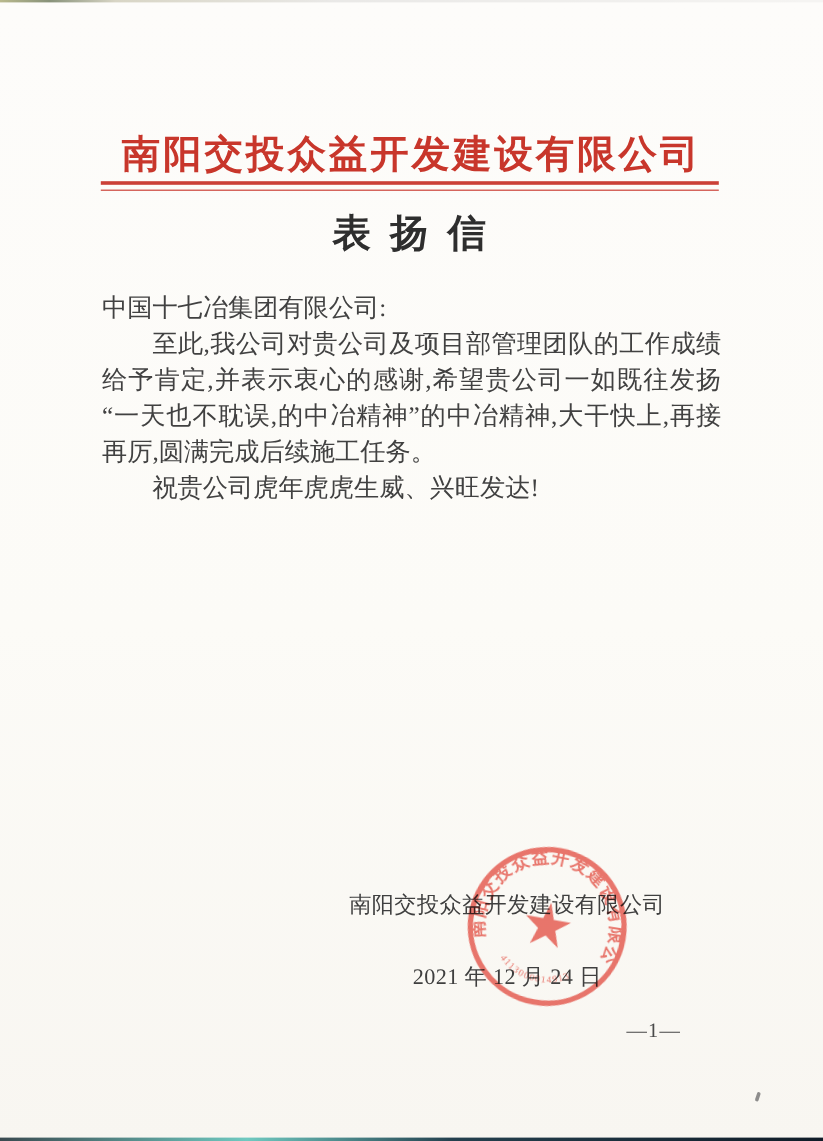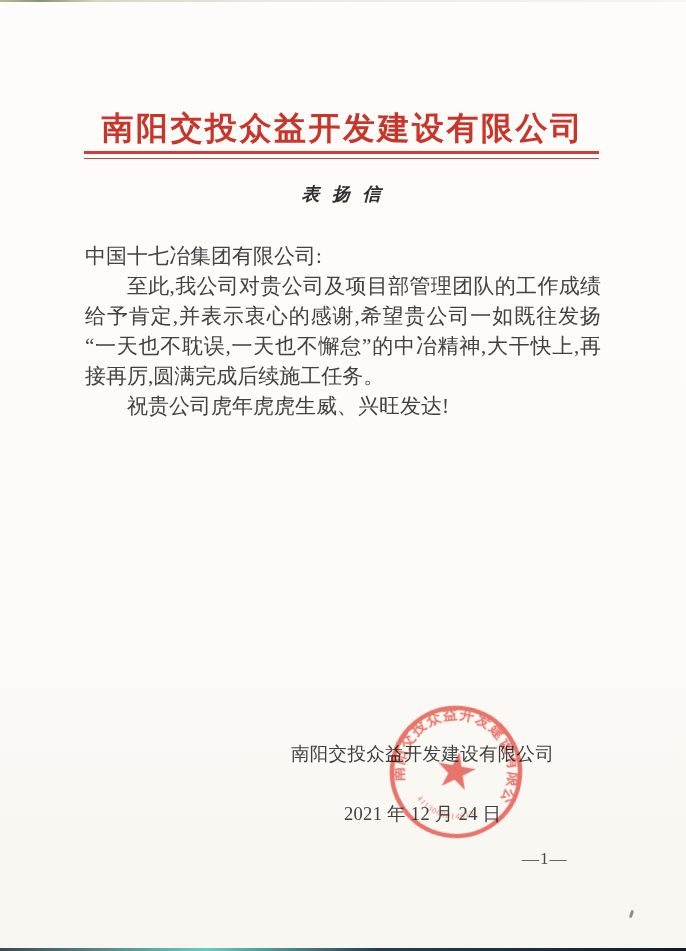--- a/index.html
+++ b/index.html
@@ -32,22 +32,22 @@
     position:absolute;top:108px;left:0;width:100%;
     text-align:center;font-size:32px;font-weight:bold;
     letter-spacing:2.5px;color:var(--letterhead-red);
     line-height:40px;white-space:nowrap;
   }
   .rule{position:absolute;top:151px;left:84px;width:515px;}
   .rule-thick{height:3px;background:var(--rule-red);}
   .rule-thin{height:1.5px;background:var(--rule-red);margin-top:3.5px;}
   .letter-title{
     position:absolute;top:179px;left:0;width:100%;
-    text-align:center;font-size:18px;font-weight:bold;
-    letter-spacing:4px;color:#2e2e2e;line-height:30px;font-style:italic;
+    text-align:center;font-size:32px;font-weight:bold;
+    letter-spacing:4px;color:#2e2e2e;line-height:30px;
   }
   .letter-body{
     position:absolute;top:241px;left:85px;width:516px;
     font-size:21px;line-height:30px;color:var(--ink);
     text-align:justify;
   }
   .salutation{text-indent:0;}
   .para{text-indent:2em;}
   .sig-company{
     position:absolute;top:741px;left:291px;
@@ -84,21 +84,21 @@
   <div class="rule">
     <div class="rule-thick"></div>
     <div class="rule-thin"></div>
   </div>
 
   <h2 class="letter-title">表 扬 信</h2>
 
   <div class="letter-body">
     <p class="salutation">中国十七冶集团有限公司:</p>
     <div>
-        <p class="para">至此,我公司对贵公司及项目部管理团队的工作成绩给予肯定,并表示衷心的感谢,希望贵公司一如既往发扬“一天也不耽误,一天也不懈怠”的中冶精神,大干快上,再接再厉,圆满完成后续施工任务。</p>
+        <p class="para">至此,我公司对贵公司及项目部管理团队的工作成绩给予肯定,并表示衷心的感谢,希望贵公司一如既往发扬“一天也不耽误,的中冶精神”的中冶精神,大干快上,再接再厉,圆满完成后续施工任务。</p>
         <p class="para">祝贵公司虎年虎虎生威、兴旺发达!</p>
       </div>
   </div>
 
   <p class="sig-company">南阳交投众益开发建设有限公司</p>
 
   <p class="sig-date">2021 年 12 月 24 日</p>
 
   <svg class="seal" width="150" height="150" viewBox="-75 -75 150 150" aria-hidden="true">
     <circle class="seal-ring" r="64"></circle>

